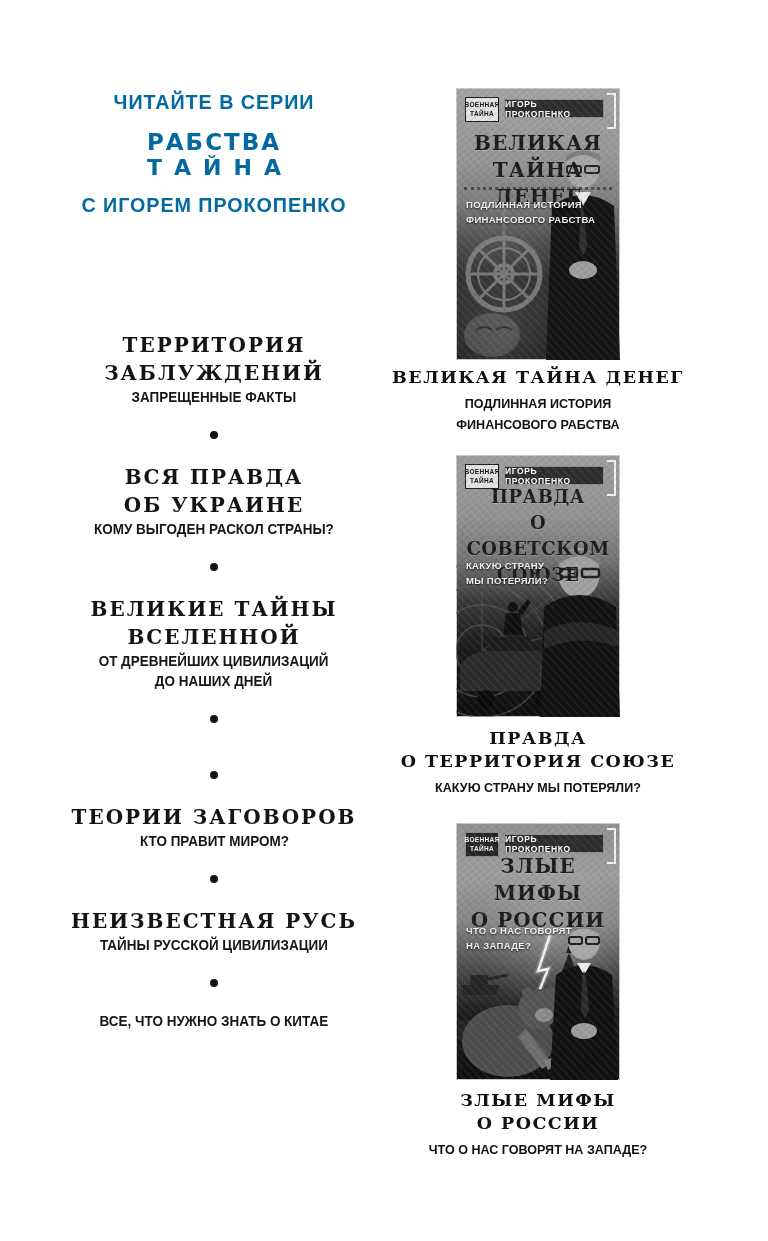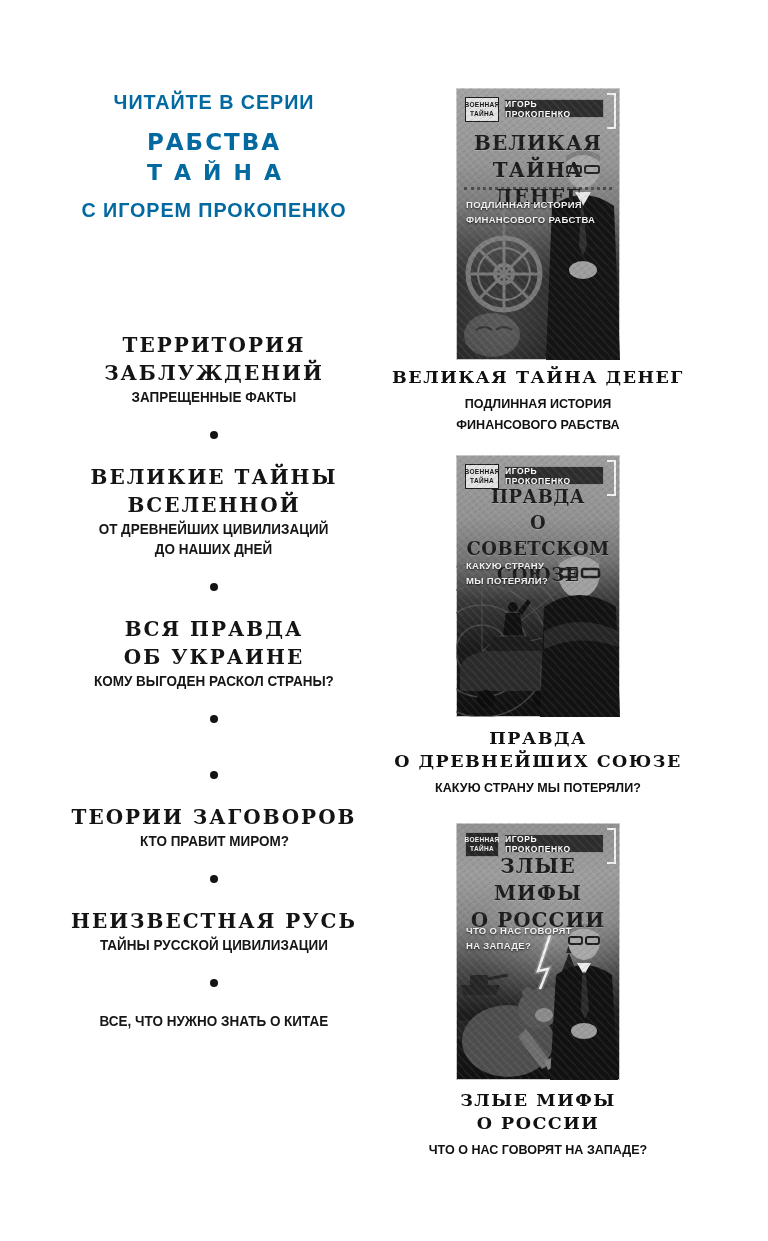--- a/index.html
+++ b/index.html
@@ -9,21 +9,21 @@
     font-family:"Liberation Sans",sans-serif;
     -webkit-font-smoothing:antialiased;
   }
   .pre{white-space:pre-line;}
 
   
   .left-col{position:absolute;left:28px;top:0;width:372px;}
   .hdr{position:absolute;left:0;top:90px;width:100%;text-align:center;color:#0369a1;}
   .hdr-line1{font-size:21px;font-weight:bold;letter-spacing:1px;transform:scaleX(.94);}
   .hdr-series1{font-size:23px;font-weight:bold;letter-spacing:2px;margin-top:15px;transform:scaleX(1.0);font-family:"DejaVu Sans",sans-serif;}
-  .hdr-series2{font-size:22px;font-weight:bold;letter-spacing:12px;text-indent:12px;margin-top:5px;font-family:"DejaVu Sans",sans-serif;}
+  .hdr-series2{font-size:22px;font-weight:bold;letter-spacing:12px;text-indent:12px;font-family:"DejaVu Sans",sans-serif;}
   .hdr-line2{font-size:21px;font-weight:bold;letter-spacing:1px;margin-top:13px;transform:scaleX(.94);}
 
   .book-list{position:absolute;left:0;top:331px;width:100%;
     display:flex;flex-direction:column;align-items:center;}
   .sep-dot{width:8px;height:8px;border-radius:50%;background:#141414;margin:24px auto;}
   .book-list > div:nth-of-type(1) .sep-dot{display:none;}
   .book-item{text-align:center;}
   .book-title{
     font-family:"DejaVu Serif",serif;font-weight:bold;
     font-size:20px;line-height:28px;letter-spacing:2px;color:#141414;
@@ -109,33 +109,33 @@
           <div class="book-item">
             <div class="book-title pre">ТЕРРИТОРИЯ
 ЗАБЛУЖДЕНИЙ</div>
             <div class="book-subtitle pre">ЗАПРЕЩЕННЫЕ ФАКТЫ</div>
           </div>
         </div>
 
         <div>
           <div class="sep-dot"></div>
           <div class="book-item">
+            <div class="book-title pre">ВСЯ ПРАВДА
+ОБ УКРАИНЕ</div>
+            <div class="book-subtitle pre">КОМУ ВЫГОДЕН РАСКОЛ СТРАНЫ?</div>
+          </div>
+        </div>
+
+        <div>
+          <div class="sep-dot"></div>
+          <div class="book-item">
             <div class="book-title pre">ВЕЛИКИЕ ТАЙНЫ
 ВСЕЛЕННОЙ</div>
             <div class="book-subtitle pre">ОТ ДРЕВНЕЙШИХ ЦИВИЛИЗАЦИЙ
 ДО НАШИХ ДНЕЙ</div>
-          </div>
-        </div>
-
-        <div>
-          <div class="sep-dot"></div>
-          <div class="book-item">
-            <div class="book-title pre">ВСЯ ПРАВДА
-ОБ УКРАИНЕ</div>
-            <div class="book-subtitle pre">КОМУ ВЫГОДЕН РАСКОЛ СТРАНЫ?</div>
           </div>
         </div>
 
         <div>
           <div class="sep-dot"></div>
         </div>
 
         <div>
           <div class="sep-dot"></div>
           <div class="book-item">
@@ -262,21 +262,21 @@
     <div class="cover-author">ИГОРЬ ПРОКОПЕНКО</div>
     <div class="cover-bracket"></div>
     <div class="cover-title pre">ПРАВДА
 О СОВЕТСКОМ
 СОЮЗЕ</div>
     <div class="cover-tagline pre">КАКУЮ СТРАНУ
 МЫ ПОТЕРЯЛИ?</div>
   </div>
   <div class="caption caption2">
     <div class="caption-title pre">ПРАВДА
-О ДРЕВНЕЙШИХ СОЮЗЕ</div>
+О ТЕРРИТОРИЯ СОЮЗЕ</div>
     <div class="caption-sub pre">КАКУЮ СТРАНУ МЫ ПОТЕРЯЛИ?</div>
   </div>
 
   <div class="cover cover3 tex">
     <div class="cover-art">
       <svg width="164" height="257" viewBox="0 0 164 257">
 
         <g>
           <polyline points="94,112 82,148 92,146 76,186" fill="none" stroke="#f4f4f4" stroke-width="2.5" opacity="0.95"></polyline>
           <polyline points="94,112 82,148 92,146 76,186" fill="none" stroke="#ffffff" stroke-width="6" opacity="0.18"></polyline>

